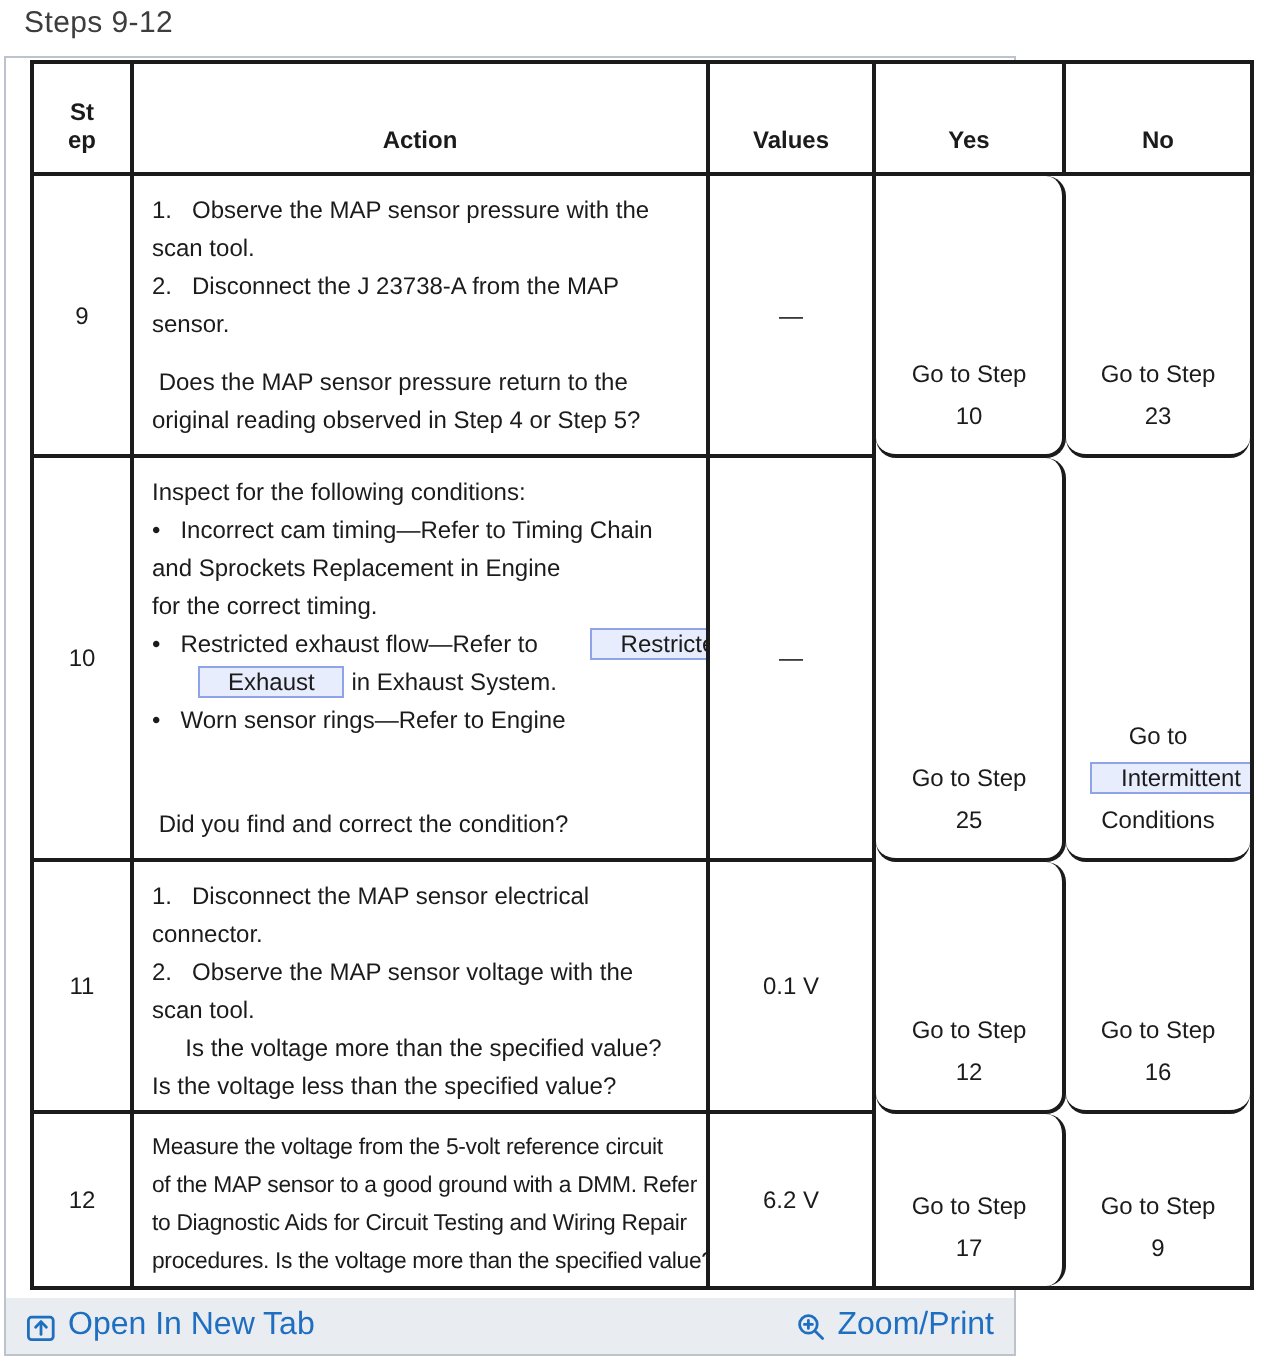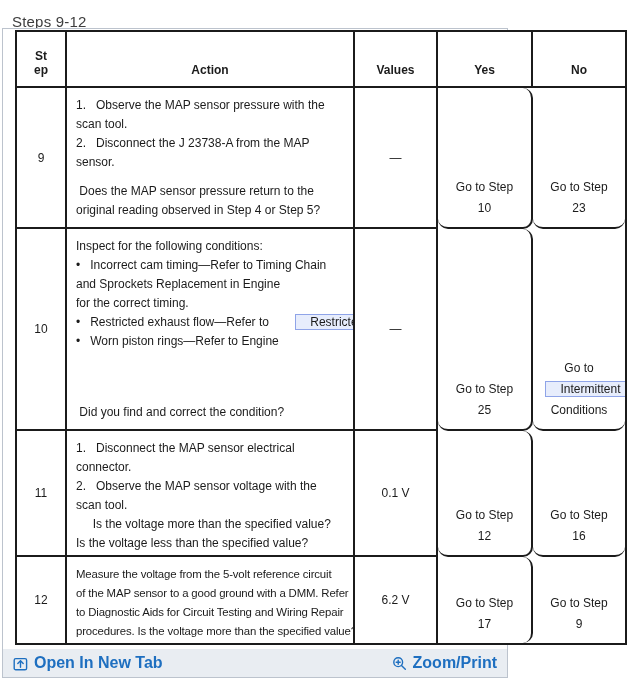--- a/index.html
+++ b/index.html
@@ -1,21 +1,21 @@
 <!DOCTYPE html>
 <html><head>
 <meta charset="utf-8">
 <style>
   html,body{margin:0;padding:0;}
   body{
     width:641px;height:680px;background:#ffffff;position:relative;
     font-family:"Liberation Sans", sans-serif;color:#1b1b1b;overflow:hidden;
   }
   .page-title{
-    position:absolute;left:12px;top:13px;font-size:15px;color:#3d3d3d;
+    position:absolute;left:12px;top:3px;font-size:15px;color:#3d3d3d;
     letter-spacing:.2px;
   }
   .panel{
     position:absolute;left:2px;top:28px;width:506px;height:650px;
     border:1px solid #bcc3cd;background:#ffffff;box-sizing:border-box;
   }
   .tbl{
     position:absolute;left:12px;top:1px;
     display:grid;
     grid-template-columns:50px 288px 83px 95px 92px;
@@ -49,21 +49,20 @@
     padding-bottom:8px;text-align:center;border-radius:10px;
   }
   .gotoc .ln{line-height:21px;white-space:pre;}
   .hl{
     background:#e7edfc;border:1px solid #8fa4e8;padding:0 14px;margin-left:23px;
   }
   .footer{
     position:absolute;left:0;right:0;bottom:0;height:28px;background:#e9edf2;
     display:flex;align-items:center;justify-content:space-between;padding:0 10px;
     box-sizing:border-box;
-    font-weight:bold;
   }
   .flink{
     display:flex;align-items:center;gap:6px;color:#1e6fc0;font-size:16px;
     text-decoration:none;cursor:pointer;
   }
   .flink svg{display:block;}
 </style>
 </head>
 <body>
 
@@ -101,21 +100,22 @@
         <div class="ln">23</div>
       </div>
       <div class="cell stepc r1">10</div>
       <div class="cell action r1">
         <div class="blk">
           <div class="ln">Inspect for the following conditions:</div>
           <div class="ln">•   Incorrect cam timing—Refer to Timing Chain</div>
           <div class="ln">and Sprockets Replacement in Engine</div>
           <div class="ln">for the correct timing.</div>
           <div class="ln">•   Restricted exhaust flow—Refer to <span class="hl">Restricted</span></div>
-          <div class="ln">•   Worn piston rings—Refer to Engine</div>
+          <div class="ln"><span class="hl">Exhaust</span> in Exhaust System.</div>
+          <div class="ln">•   Worn sensor rings—Refer to Engine</div>
         </div>
         <div class="blk q">
           <div class="ln"> Did you find and correct the condition?</div>
         </div>
       </div>
       <div class="cell valuesc r1">—</div>
       <div class="cell gotoc r1">
         <div class="ln">Go to Step</div>
         <div class="ln">25</div>
       </div>

